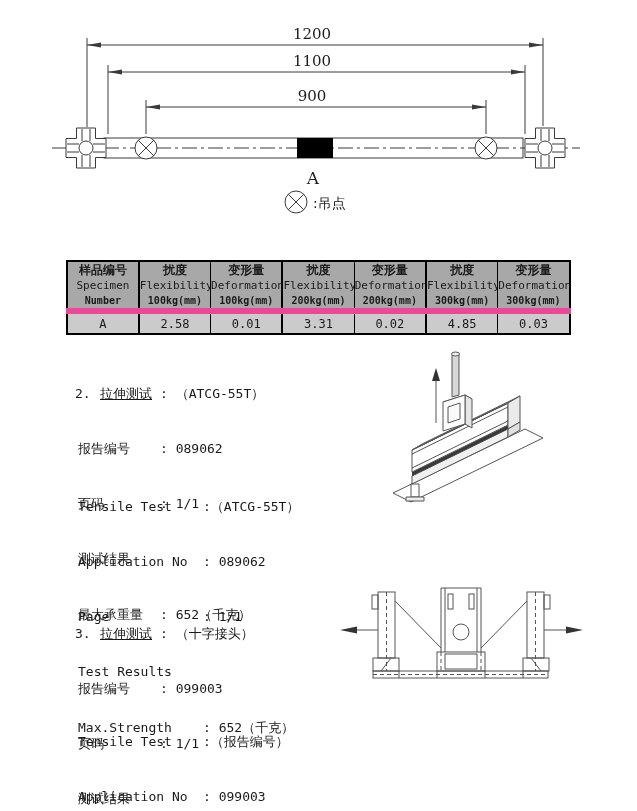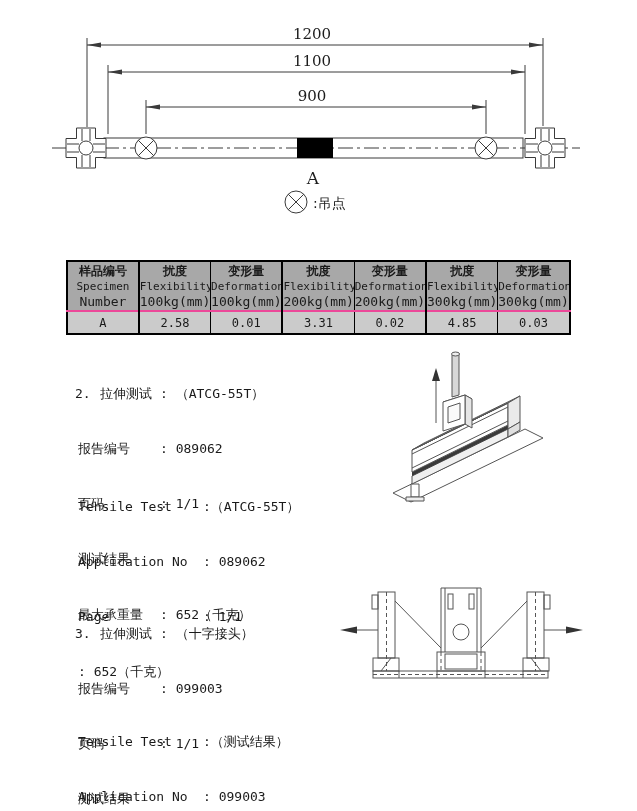--- a/index.html
+++ b/index.html
@@ -18,32 +18,32 @@
   table.spec col { width:71.8px; }
   table.spec th, table.spec td {
     border:1px solid #000; text-align:center; vertical-align:middle; padding:0;
     overflow:hidden; white-space:nowrap;
   }
   table.spec th { background:#a8a8a8; height:50px; font-weight:normal; }
   table.spec td { background:#cbcbcb; height:23px; font-size:12px; }
   table.spec .h1 { display:block; font-size:12px; font-weight:bold; line-height:16px;
                    font-family:"DejaVu Sans",sans-serif; }
   table.spec .h2 { display:block; font-size:11px; line-height:15px; }
-  table.spec .h3 { display:block; font-size:13px; line-height:15px; }
-  table.spec tr.hdr { border-bottom:2px solid #ec4899;margin-left:12px; }
+  table.spec .h3 { display:block; font-size:10px; line-height:15px;font-weight:bold; }
+  table.spec tr.hdr { border-bottom:6px solid #ec4899;margin-left:12px; }
   table.spec { border:2px solid #000; }
   table.spec .gsep { border-left:2px solid #000;text-align:center; }
 
   
   .tblock { position:absolute; left:75px; font-size:13px; line-height:18.4px; white-space:pre; }
   .tline { display:flex; }
   .tline .num { display:inline-block; width:25px; }
   .tline.indent { padding-left:3px; }
   .zh .tline .lbl { display:inline-block; width:82px; }
-  .zh .tline.first .lbl { width:60px; }
+  .zh .tline.first .lbl { width:60px;text-decoration:underline; }
   .en .tline .lbl { display:inline-block; width:125px; }
   .tline .val { display:inline-block; }
 </style>
 </head>
 <body>
 
 <div class="page">
 
   <svg style="position:absolute;left:0;top:0" width="637" height="245" viewBox="0 0 637 245">
     <g stroke="#3a3a3a" stroke-width="1" fill="none">
@@ -190,21 +190,22 @@
     <div class="tline indent"><span class="lbl">报告编号</span><span class="val">: 089062</span></div>
     <div class="tline indent"><span class="lbl">页码</span><span class="val">: 1/1</span></div>
     <div class="tline indent"><span class="lbl">测试结果</span><span class="val"></span></div>
     <div class="tline indent"><span class="lbl">最大承重量</span><span class="val">: 652（千克）</span></div>
   </div>
 
   <div class="tblock en" style="top:461px">
     <div class="tline indent"><span class="lbl">Tensile Test</span><span class="val">:（ATCG-55T）</span></div>
     <div class="tline indent"><span class="lbl">Application No</span><span class="val">: 089062</span></div>
     <div class="tline indent"><span class="lbl">Page</span><span class="val">: 1/1</span></div>
-    <div class="tline indent"><span class="val">: 652（千克）</span></div>
+    <div class="tline indent"><span class="lbl">Test Results</span><span class="val"></span></div>
+    <div class="tline indent"><span class="lbl">Max.Strength</span><span class="val">: 652（千克）</span></div>
   </div>
 
   <svg style="position:absolute;left:375px;top:345px" width="200" height="205" viewBox="0 0 200 205">
     <g stroke="#555" stroke-width="1" fill="none">
 
       <polygon points="18,148 150,84 168,93 36,157" fill="#ffffff"></polygon>
 
       <polygon points="36,139 44,139 44,152 36,152" fill="#ffffff"></polygon>
       <polygon points="31,152 49,152 49,156 31,156" fill="#eeeeee"></polygon>
 
@@ -240,21 +241,21 @@
     <div class="tline first">
       <span class="num">3.</span><span class="lbl">拉伸测试</span><span class="val">: （十字接头）</span>
     </div>
     <div class="tline indent"><span class="lbl">报告编号</span><span class="val">: 099003</span></div>
     <div class="tline indent"><span class="lbl">页码</span><span class="val">: 1/1</span></div>
     <div class="tline indent"><span class="lbl">测试结果</span><span class="val"></span></div>
     
   </div>
 
   <div class="tblock en" style="top:696px">
-    <div class="tline indent"><span class="lbl">Tensile Test</span><span class="val">:（测试结果）</span></div>
+    <div class="tline indent"><span class="lbl">Tensile Test</span><span class="val">:（报告编号）</span></div>
     <div class="tline indent"><span class="lbl">Application No</span><span class="val">: 099003</span></div>
     
     
     
   </div>
 
   <svg style="position:absolute;left:335px;top:580px" width="302" height="105" viewBox="0 0 302 105">
     <g stroke="#555" stroke-width="1" fill="none">
 
       <rect x="38" y="91" width="175" height="7"></rect>

